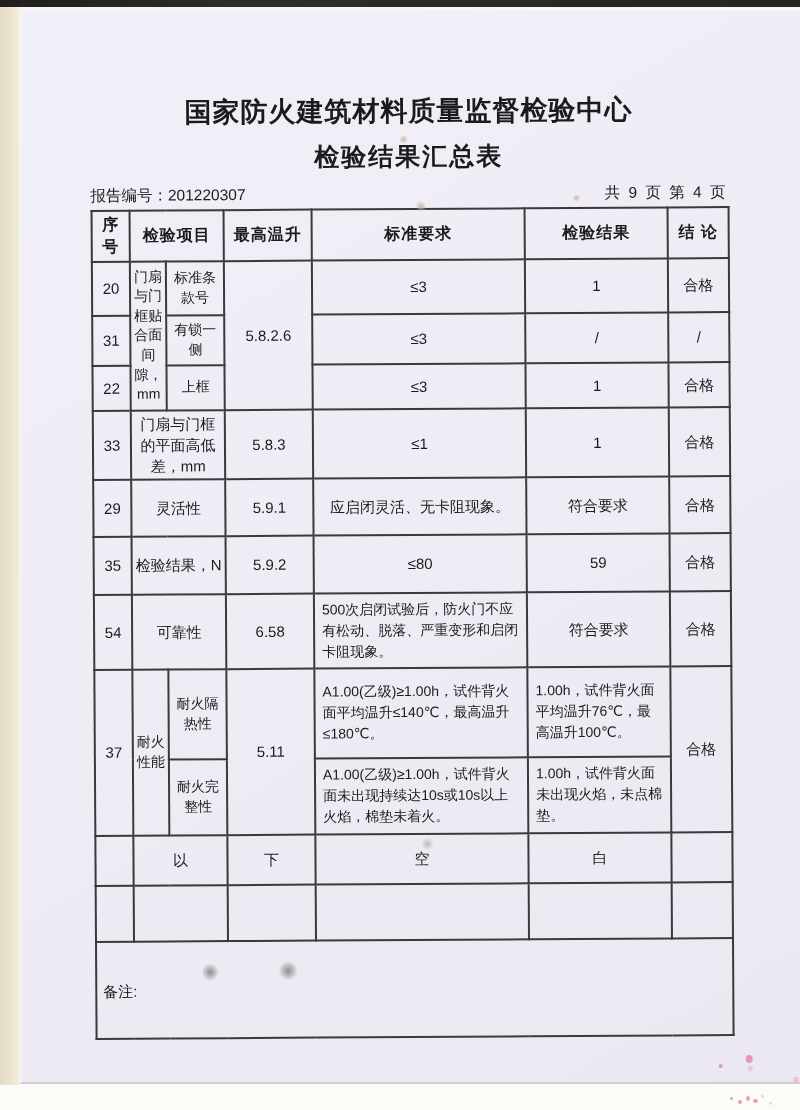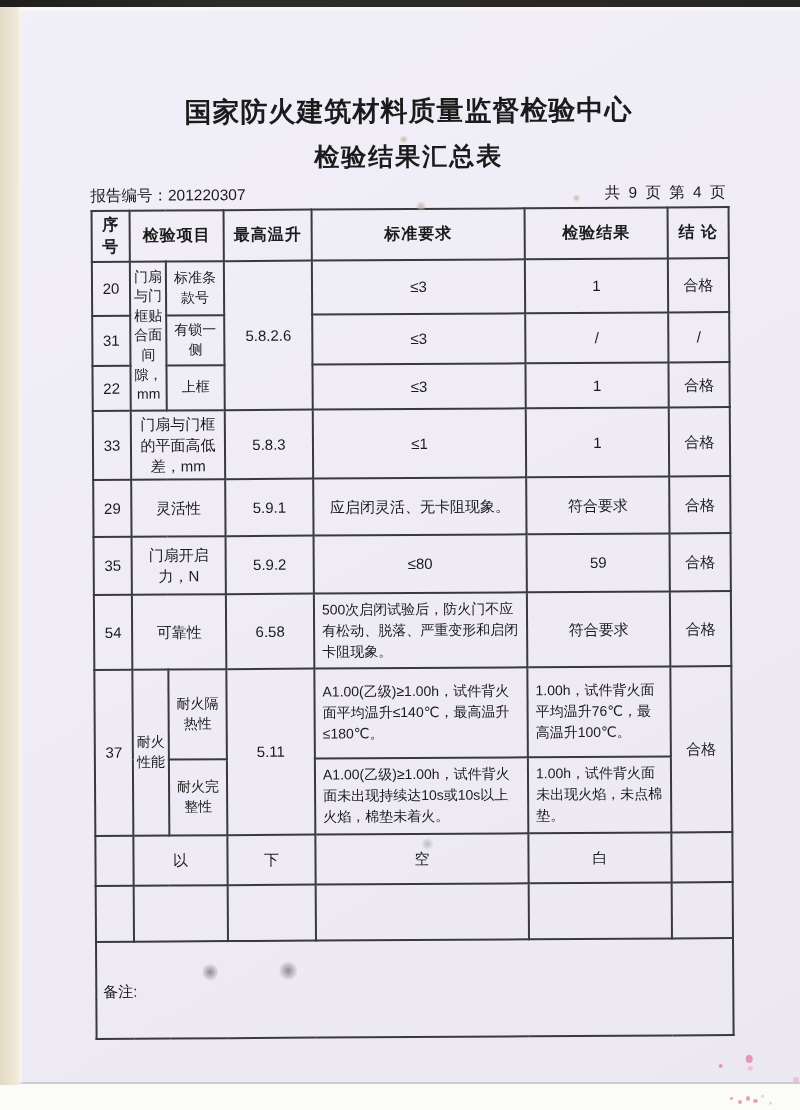--- a/index.html
+++ b/index.html
@@ -114,21 +114,21 @@
         <tr style="height:57px">
           <td>29</td>
           <td colspan="2">灵活性</td>
           <td>5.9.1</td>
           <td>应启闭灵活、无卡阻现象。</td>
           <td>符合要求</td>
           <td>合格</td>
         </tr>
         <tr style="height:58px">
           <td>35</td>
-          <td colspan="2">门扇开启力，N</td>
+          <td colspan="2">检验结果，N</td>
           <td>5.9.2</td>
           <td>≤80</td>
           <td>59</td>
           <td>合格</td>
         </tr>
         <tr style="height:75px">
           <td>54</td>
           <td colspan="2">可靠性</td>
           <td>6.58</td>
           <td class="txt-left">500次启闭试验后，防火门不应有松动、脱落、严重变形和启闭卡阻现象。</td>

